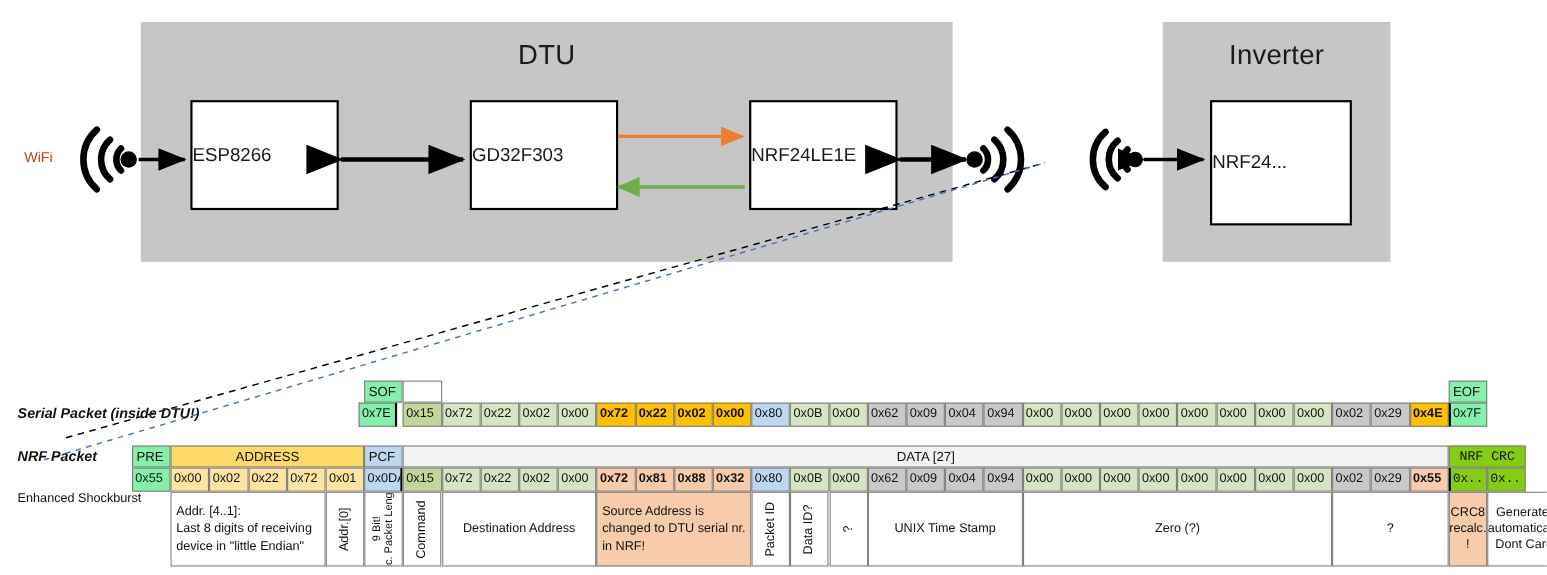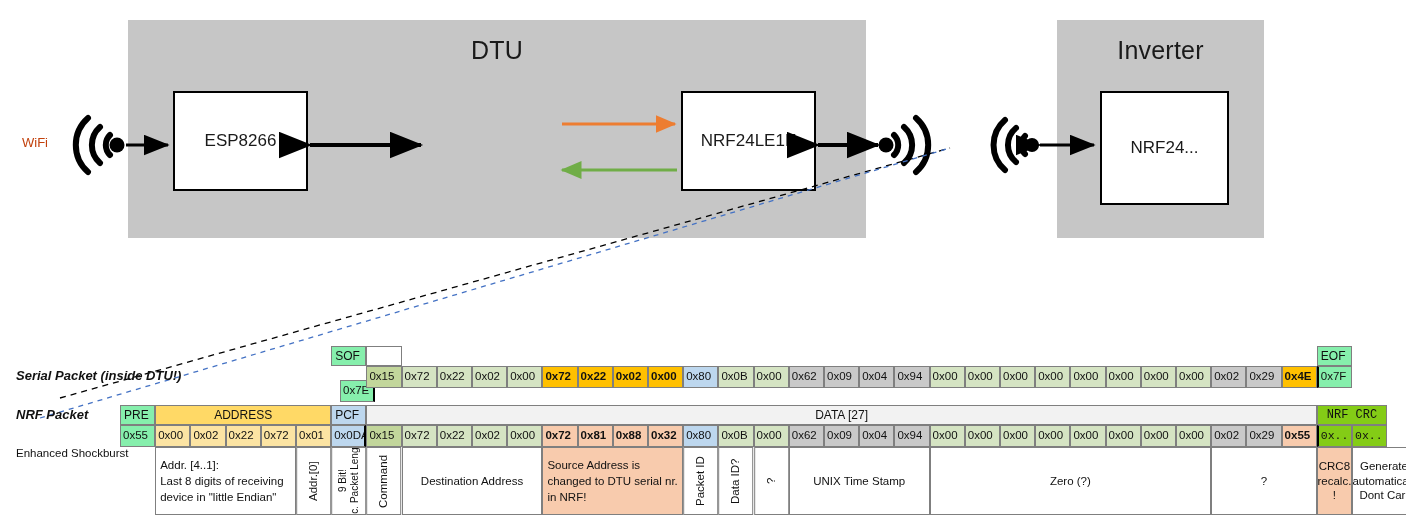--- a/index.html
+++ b/index.html
@@ -5,21 +5,21 @@
   html,body{margin:0;padding:0;background:#fff;}
   body{width:1406px;height:523px;position:relative;overflow:hidden;
        font-family:"Liberation Sans","DejaVu Sans",sans-serif;color:#111;}
 
   
   #diagram{position:absolute;left:0;top:0;width:1406px;height:275px;}
   .group-box{position:absolute;background:#c6c6c6;}
   .group-title{position:absolute;width:100%;text-align:center;top:16px;
                font-size:25px;color:#1a1a1a;letter-spacing:.2px;}
   .chip{position:absolute;background:#fff;border:2.5px solid #000;
-        display:flex;align-items:center;justify-content:center;
+        display:flex;align-items:center;justify-content:flex-start;
         font-size:17px;color:#1a1a1a;}
   .wifi-label{position:absolute;font-size:13px;color:#c2410c;}
 
   svg.ov{position:absolute;left:0;top:0;width:1406px;height:523px;
          pointer-events:none;overflow:visible;}
 
   
   #packets{position:absolute;left:0;top:0;width:1406px;height:523px;}
   .cell{box-sizing:border-box;border:1px solid #7f7f7f;
         font-size:11.5px;line-height:1;display:flex;align-items:center;
@@ -59,20 +59,23 @@
 
 <div id="diagram">
 
   <div class="group-box" style="left:128px;top:20px;width:738px;height:218px;">
     <div class="group-title">DTU</div>
   </div>
 
   <div class="chip" style="left:173px;top:91px;width:131px;height:96px;">
     <span>ESP8266</span>
   </div>
+  <div class="chip" style="left:427px;top:91px;width:131px;height:96px;">
+    <span>GD32F303</span>
+  </div>
   <div class="chip" style="left:681px;top:91px;width:131px;height:96px;">
     <span>NRF24LE1E</span>
   </div>
 
   <div class="group-box" style="left:1057px;top:20px;width:207px;height:218px;">
     <div class="group-title">Inverter</div>
   </div>
   <div class="chip" style="left:1100px;top:91px;width:125px;height:110px;">
     <span>NRF24...</span>
   </div>
@@ -130,21 +133,21 @@
   <line x1="40" y1="418" x2="950" y2="148" stroke="#4472c4" stroke-width="1.3" stroke-dasharray="5,5"></line>
 </svg>
 
 <div id="packets">
     <div class="side-label it" style="position: absolute; left: 16px; top: 368px; width: 290px; height: 16px;">Serial Packet (inside DTU!)</div>
     <div class="side-label it" style="position: absolute; left: 16px; top: 407px; width: 100px; height: 16px;">NRF Packet</div>
     <div class="side-label" style="position: absolute; left: 16px; top: 447px; width: 120px; height: 16px; font-size: 11.5px;">Enhanced Shockburst</div>
     <div class="cell ctr hdr f-grey" style="position: absolute; left: 331.2px; top: 346px; width: 35.2px; height: 20px; justify-content: flex-start; padding-left: 3px;">SOF</div>
     <div class="cell f-white" style="position: absolute; left: 366.4px; top: 346px; width: 35.2px; height: 20px;"></div>
     <div class="cell hdr f-grey" style="position: absolute; left: 1316.8px; top: 346px; width: 35.2px; height: 20px; padding-left: 3px;">EOF</div>
-    <div class="cell f-grey" style="position: absolute; left: 340px; top: 366px; width: 35.2px; height: 22px; border-right: 2px solid rgb(0, 0, 0); margin-top: 14px;">0x7E</div>
+    <div class="cell f-grey" style="position: absolute; left: 326px; top: 366px; width: 35.2px; height: 22px; border-right: 2px solid rgb(0, 0, 0);">0x7E</div>
     <div class="cell f-greendk" style="position: absolute; left: 366.4px; top: 366px; width: 35.2px; height: 22px;">0x15</div>
     <div class="cell f-green" style="position: absolute; left: 401.6px; top: 366px; width: 35.2px; height: 22px;">0x72</div>
     <div class="cell f-green" style="position: absolute; left: 436.8px; top: 366px; width: 35.2px; height: 22px;">0x22</div>
     <div class="cell f-green" style="position: absolute; left: 472px; top: 366px; width: 35.2px; height: 22px;">0x02</div>
     <div class="cell f-green" style="position: absolute; left: 507.2px; top: 366px; width: 35.2px; height: 22px;">0x00</div>
     <div class="cell f-orange b" style="position: absolute; left: 542.4px; top: 366px; width: 35.2px; height: 22px;">0x72</div>
     <div class="cell f-orange b" style="position: absolute; left: 577.6px; top: 366px; width: 35.2px; height: 22px;">0x22</div>
     <div class="cell f-orange b" style="position: absolute; left: 612.8px; top: 366px; width: 35.2px; height: 22px;">0x02</div>
     <div class="cell f-orange b" style="position: absolute; left: 648px; top: 366px; width: 35.2px; height: 22px;">0x00</div>
     <div class="cell f-blue" style="position: absolute; left: 683.2px; top: 366px; width: 35.2px; height: 22px;">0x80</div>

